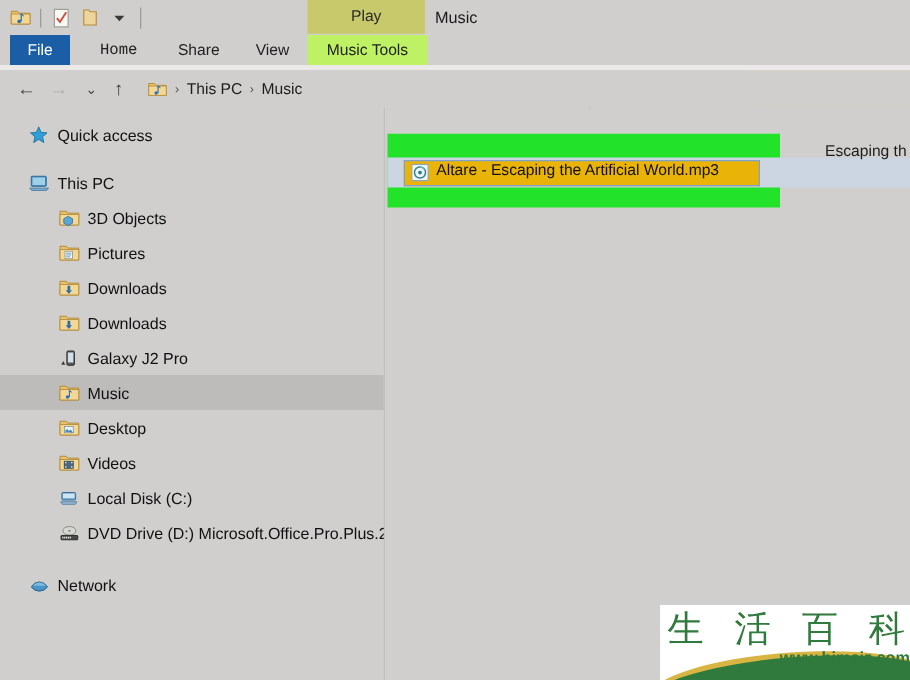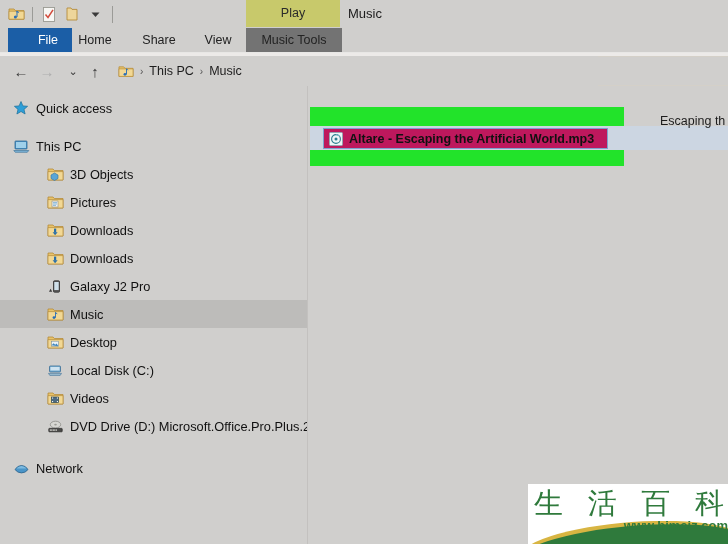--- a/index.html
+++ b/index.html
@@ -18,25 +18,25 @@
   .qat .sep{width:1px;height:15px;background:#9b9b97;margin:0 3px;}
   .qat .cap{width:1px;height:17px;background:#9b9b97;margin-left:4px;}
 
   .ctxtab{position:absolute;left:246px;top:0;width:94px;height:27px;background:#c8c96b;}
   .ctxtab span{display:block;text-align:center;line-height:27px;font-size:12.5px;color:#2b2b2b;}
   .wintitle{position:absolute;left:348px;top:0;height:27px;line-height:27px;font-size:13px;color:#1c1c1c;}
 
   
   .tabrow{position:absolute;left:0;top:28px;width:728px;height:25px;background:#d0cfcd;}
   .tab{position:absolute;top:0;height:25px;line-height:25px;font-size:12.5px;color:#222;text-align:center;}
-  .tab.file{left:8px;width:48px;background:#1b5ea6;color:#fff;padding-left:16px;}
-  .tab.home{left:70px;width:50px;}
+  .tab.file{left:8px;width:48px;background:#1b5ea6;color:#fff;}
+  .tab.home{left:70px;width:50px;font-family:Liberation Mono, monospace;}
   .tab.share{left:134px;width:50px;}
   .tab.view{left:196px;width:44px;}
-  .tab.mtools{left:246px;width:96px;background:#737373;}
+  .tab.mtools{left:246px;width:96px;background:#bef264;}
   .ribbonline{position:absolute;left:0;top:52px;width:728px;height:2px;background:#e8e7e5;}
   .ribbonbody{position:absolute;left:0;top:53px;width:728px;height:3px;background:#eceae8;}
 
   
   .navbar{position:absolute;left:0;top:57px;width:728px;height:28px;background:#d0cfcd;}
   .nbtn{position:absolute;top:3px;width:22px;height:22px;display:flex;align-items:center;justify-content:center;font-size:15px;color:#3a3a3a;}
   .nbtn.back{left:10px;}
   .nbtn.fwd{left:36px;color:#adadad;}
   .nbtn.recent{left:62px;font-size:11px;}
   .nbtn.up{left:84px;}
@@ -45,35 +45,35 @@
   .addr .chev{font-size:10px;color:#555;padding:0 2px;}
 
   
   .sidebar{position:absolute;left:0;top:86px;width:307px;height:458px;background:#d0cfcd;}
   .divider{position:absolute;left:307px;top:86px;width:1px;height:458px;background:#c3c1bf;}
   .content{position:absolute;left:308px;top:86px;width:420px;height:458px;background:#d0cfcd;}
 
   .navitem{position:relative;height:28px;display:flex;align-items:center;font-size:12.8px;color:#111;white-space:nowrap;}
   .navitem .gl{width:20px;height:20px;margin-right:5px;display:flex;align-items:center;justify-content:center;flex:0 0 auto;}
   .navitem.sel{background:#bdbcba;}
-  .lvl0{padding-left:11px;}
+  .lvl0{padding-left:21px;}
   .lvl1{padding-left:45px;}
 
   
   .sortcaret{position:absolute;left:158px;top:84px;width:14px;height:10px;color:#9a9a9a;font-size:11px;line-height:10px;text-align:center;}
   .colhead{position:absolute;top:94px;height:18px;font-size:12.5px;color:#1d1d1d;}
   .colhead.name{left:28px;}
   .colhead.num{left:308px;}
   .colhead.title{left:352px;}
 
   
   .greenbox{position:absolute;left:2px;top:21px;width:314px;height:59px;background:#22e32a;}
   .filerow{position:absolute;left:2px;top:40px;width:418px;height:24px;background:#ccd6e2;}
   .titlecell{position:absolute;left:352px;top:28px;font-size:12.5px;color:#1d1d1d;white-space:nowrap;}
-  .renamebox{position:absolute;left:15px;top:42px;width:285px;height:21px;background:#be185d;border:1px solid #7da2ce;box-sizing:border-box;display:flex;align-items:center;font-weight:bold;}
+  .renamebox{position:absolute;left:15px;top:42px;width:285px;height:21px;background:#eab308;border:1px solid #7da2ce;box-sizing:border-box;display:flex;}
   .renamebox .fic{width:18px;height:18px;margin:0 4px 0 3px;flex:0 0 auto;display:flex;align-items:center;justify-content:center;}
   .renamebox .fname{font-size:12.5px;color:#111;white-space:nowrap;}
 
   
   .wm{position:absolute;left:528px;top:484px;width:200px;height:60px;background:#ffffff;overflow:hidden;}
   .wm .cjk{position:absolute;left:6px;top:1px;width:190px;height:38px;display:flex;justify-content:space-between;align-items:center;
            font-family:"DejaVu Sans", sans-serif;font-size:29px;color:#2f7a3c;letter-spacing:0px;}
   .wm .url{position:absolute;left:0;top:34px;width:200px;text-align:right;font-size:13px;font-weight:bold;color:#2f7a3c;
            font-family:"Liberation Sans", sans-serif;z-index:3;}
   .wm .swoosh1{position:absolute;left:-10px;top:38px;width:230px;height:34px;background:#d8b542;border-radius:60% 60% 0 0 / 100% 100% 0 0;transform:rotate(-4deg);}
@@ -272,43 +272,43 @@
           <rect x="4.6" y="6.2" width="7" height="5" fill="#e9f2f7" stroke="#7d8f99" stroke-width="0.6"></rect>
           <path d="M4.6 10.2 l2-2 l1.6 1.6 l1.4-1.2 l1.8 2.6 z" fill="#3f86bd"></path>
         </svg>
       </span>
       <span>Desktop</span>
     </div>
 
     <div class="navitem lvl1">
       <span class="gl">
         <svg width="17" height="15" viewBox="0 0 17 15">
-          <rect x="2.5" y="3" width="11" height="6" rx="0.8" fill="#6fa8cf" stroke="#3c6e95" stroke-width="0.8"></rect>
-          <rect x="3.4" y="3.9" width="9.2" height="3.6" fill="#cfe4f1"></rect>
-          <path d="M1.5 10.4 h13 l-1.3 2 h-10.4 z" fill="#9bbdd3" stroke="#3c6e95" stroke-width="0.6"></path>
-        </svg>
-      </span>
-      <span>Local Disk (C:)</span>
-    </div>
-
-    <div class="navitem lvl1">
-      <span class="gl">
-        <svg width="17" height="15" viewBox="0 0 17 15">
           <path d="M1 2 h5 l1.3 1.5 H16 V13 H1 Z" fill="#e8c36a" stroke="#b58c3a" stroke-width="0.8"></path>
           <path d="M1 4.6 H16 V13 H1 Z" fill="#f2d894" stroke="#b58c3a" stroke-width="0.7"></path>
           <rect x="4.4" y="6" width="7.2" height="5.6" fill="#4d6a80" stroke="#27414f" stroke-width="0.6"></rect>
           <g fill="#eef3f6">
               <rect x="5" y="6.5" width="1.1" height="1.1"></rect>
               <rect x="5" y="10" width="1.1" height="1.1"></rect>
               <rect x="9.9" y="6.5" width="1.1" height="1.1"></rect>
               <rect x="9.9" y="10" width="1.1" height="1.1"></rect>
             </g>
         </svg>
       </span>
       <span>Videos</span>
+    </div>
+
+    <div class="navitem lvl1">
+      <span class="gl">
+        <svg width="17" height="15" viewBox="0 0 17 15">
+          <rect x="2.5" y="3" width="11" height="6" rx="0.8" fill="#6fa8cf" stroke="#3c6e95" stroke-width="0.8"></rect>
+          <rect x="3.4" y="3.9" width="9.2" height="3.6" fill="#cfe4f1"></rect>
+          <path d="M1.5 10.4 h13 l-1.3 2 h-10.4 z" fill="#9bbdd3" stroke="#3c6e95" stroke-width="0.6"></path>
+        </svg>
+      </span>
+      <span>Local Disk (C:)</span>
     </div>
 
     <div class="navitem lvl1">
       <span class="gl">
         <svg width="17" height="15" viewBox="0 0 17 15">
           <ellipse cx="8.5" cy="5.6" rx="5.2" ry="3.4" fill="#d7d7d2" stroke="#8c8c86" stroke-width="0.8"></ellipse>
           <ellipse cx="8.5" cy="5.6" rx="1.3" ry="0.9" fill="#9a9a94"></ellipse>
           <rect x="1.8" y="9.4" width="13.4" height="3.4" rx="0.5" fill="#4a4a48" stroke="#242423" stroke-width="0.7"></rect>
           <g fill="#e6e6e0">
               <rect x="2.8" y="10.4" width="1" height="1.4"></rect>

